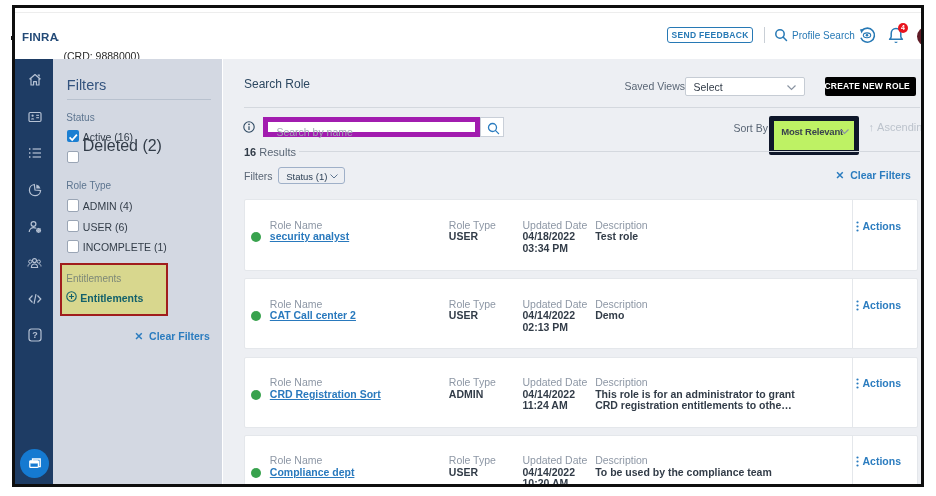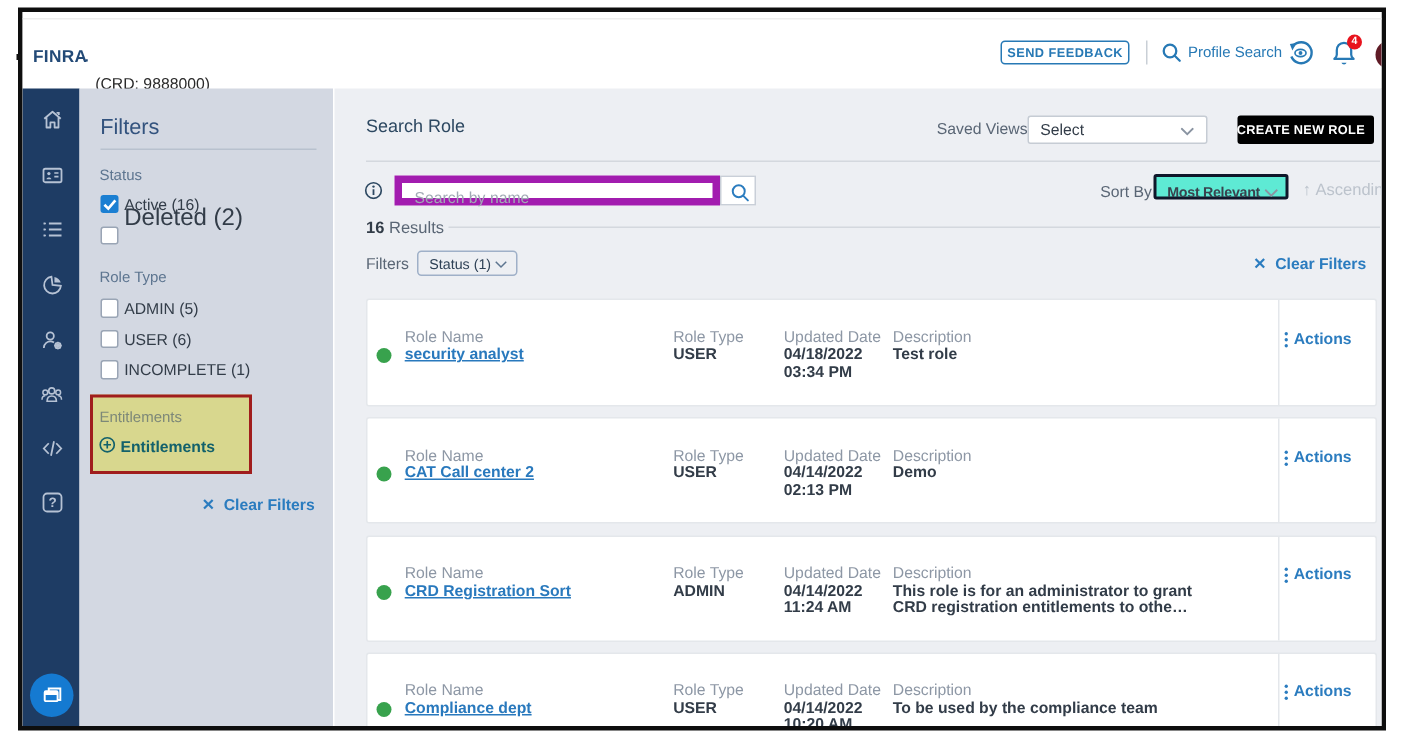--- a/index.html
+++ b/index.html
@@ -117,21 +117,21 @@
     <div class="abs" style="left:14px;top:70.5px;width:12.5px;height:12.5px;background:#1b7fd2;border-radius:2px;">
       <svg width="12.5" height="12.5" viewBox="0 0 12 12">
             <path d="M 2.5 6.2 L 5 8.7 L 9.5 3.5" fill="none" stroke="#fff" stroke-width="1.7"></path>
           </svg>
     </div>
     <div class="abs" style="left:30px;top:71.5px;font-size:10.5px;color:#323c48;">Active (16)</div>
     <div class="abs" style="left:14px;top:91.5px;width:12.5px;height:12.5px;background:#fff;border:1px solid #9aa5b5;border-radius:2px;"></div>
     <div class="abs" style="left:30px;top:78px;font-size:16px;color:#323c48;">Deleted (2)</div>
     <div class="abs" style="left:13.5px;top:120.5px;font-size:10px;color:#5d7590;">Role Type</div>
     <div class="abs" style="left:14px;top:140px;width:12.5px;height:12.5px;background:#fff;border:1px solid #9aa5b5;border-radius:2px;"></div>
-    <div class="abs" style="left:30px;top:141px;font-size:10.5px;color:#323c48;">ADMIN (5)</div>
+    <div class="abs" style="left:30px;top:141px;font-size:10.5px;color:#323c48;">ADMIN (4)</div>
     <div class="abs" style="left:14px;top:160.8px;width:12.5px;height:12.5px;background:#fff;border:1px solid #9aa5b5;border-radius:2px;"></div>
     <div class="abs" style="left:30px;top:161.8px;font-size:10.5px;color:#323c48;">USER (6)</div>
     <div class="abs" style="left:14px;top:181.3px;width:12.5px;height:12.5px;background:#fff;border:1px solid #9aa5b5;border-radius:2px;"></div>
     <div class="abs" style="left:30px;top:182.3px;font-size:10.5px;color:#323c48;">INCOMPLETE (1)</div>
 
     <div class="abs" style="left:7.5px;top:204px;width:107.8px;height:52.5px;background:#d8d78e;border:2.5px solid #a01d1d;"></div>
     <div class="abs" style="left:13.5px;top:213.5px;font-size:10px;color:#7d8878;">Entitlements</div>
     <svg class="abs" style="left:13px;top:232.3px" width="11" height="11" viewBox="0 0 11 11">
       <circle cx="5.5" cy="5.5" r="4.7" fill="none" stroke="#13616b" stroke-width="1.1"></circle>
       <path d="M 5.5 3 L 5.5 8 M 3 5.5 L 8 5.5" stroke="#13616b" stroke-width="1.1"></path>
@@ -160,21 +160,21 @@
     <div class="abs" style="left:40.9px;top:57.9px;width:216.8px;height:20.6px;background:#fff;border:5px solid #a21caf;">
       <div class="abs" style="left:8px;top:4px;font-size:10.5px;color:#a0a9b4;">Search by name</div>
     </div>
     <div class="abs" style="left:257.7px;top:57.9px;width:24.1px;height:20.6px;background:#fff;border:1px solid #c9cfd8;">
       <svg class="abs" style="left:5.5px;top:4px" width="13" height="13" viewBox="0 0 13 13">
         <circle cx="5.5" cy="5.5" r="4" fill="none" stroke="#2b7cbf" stroke-width="1.3"></circle>
         <line x1="8.6" y1="8.6" x2="11.6" y2="11.6" stroke="#2b7cbf" stroke-width="1.3" stroke-linecap="round"></line>
       </svg>
     </div>
     <div class="abs" style="left:511px;top:62.5px;font-size:10.5px;color:#5a6675;">Sort By</div>
-    <div class="abs" style="left:546.2px;top:57.4px;width:90.2px;height:17px;background:#5eead4;border:2px solid #0f172a;border-radius:2px;">
+    <div class="abs" style="left:546.2px;top:57.4px;width:90.2px;height:39px;background:#bef264;border:5px solid #0f172a;border-radius:2px;">
       <div class="abs" style="left:7.5px;top:5px;font-size:9.5px;font-weight:bold;letter-spacing:-0.2px;color:#39424e;">Most Relevant</div>
       <svg class="abs" style="right:5px;top:8px" width="9" height="6" viewBox="0 0 9 6">
             <path d="M 0.5 0.5 L 4.5 4.5 L 8.5 0.5" fill="none" stroke="#8a94a2" stroke-width="1.2"></path>
           </svg>
     </div>
     <div class="abs" style="left:646px;top:61.5px;font-size:11px;color:#bcc3cc;">↑&nbsp;Ascending</div>
 
     <div class="abs" style="left:21.5px;top:86.5px;font-size:11px;color:#5a6675;"><b style="color:#323c48;">16</b> Results</div>
     <div class="abs" style="left:76px;top:92.3px;width:621px;height:1px;background:#d4d8de;"></div>
 

